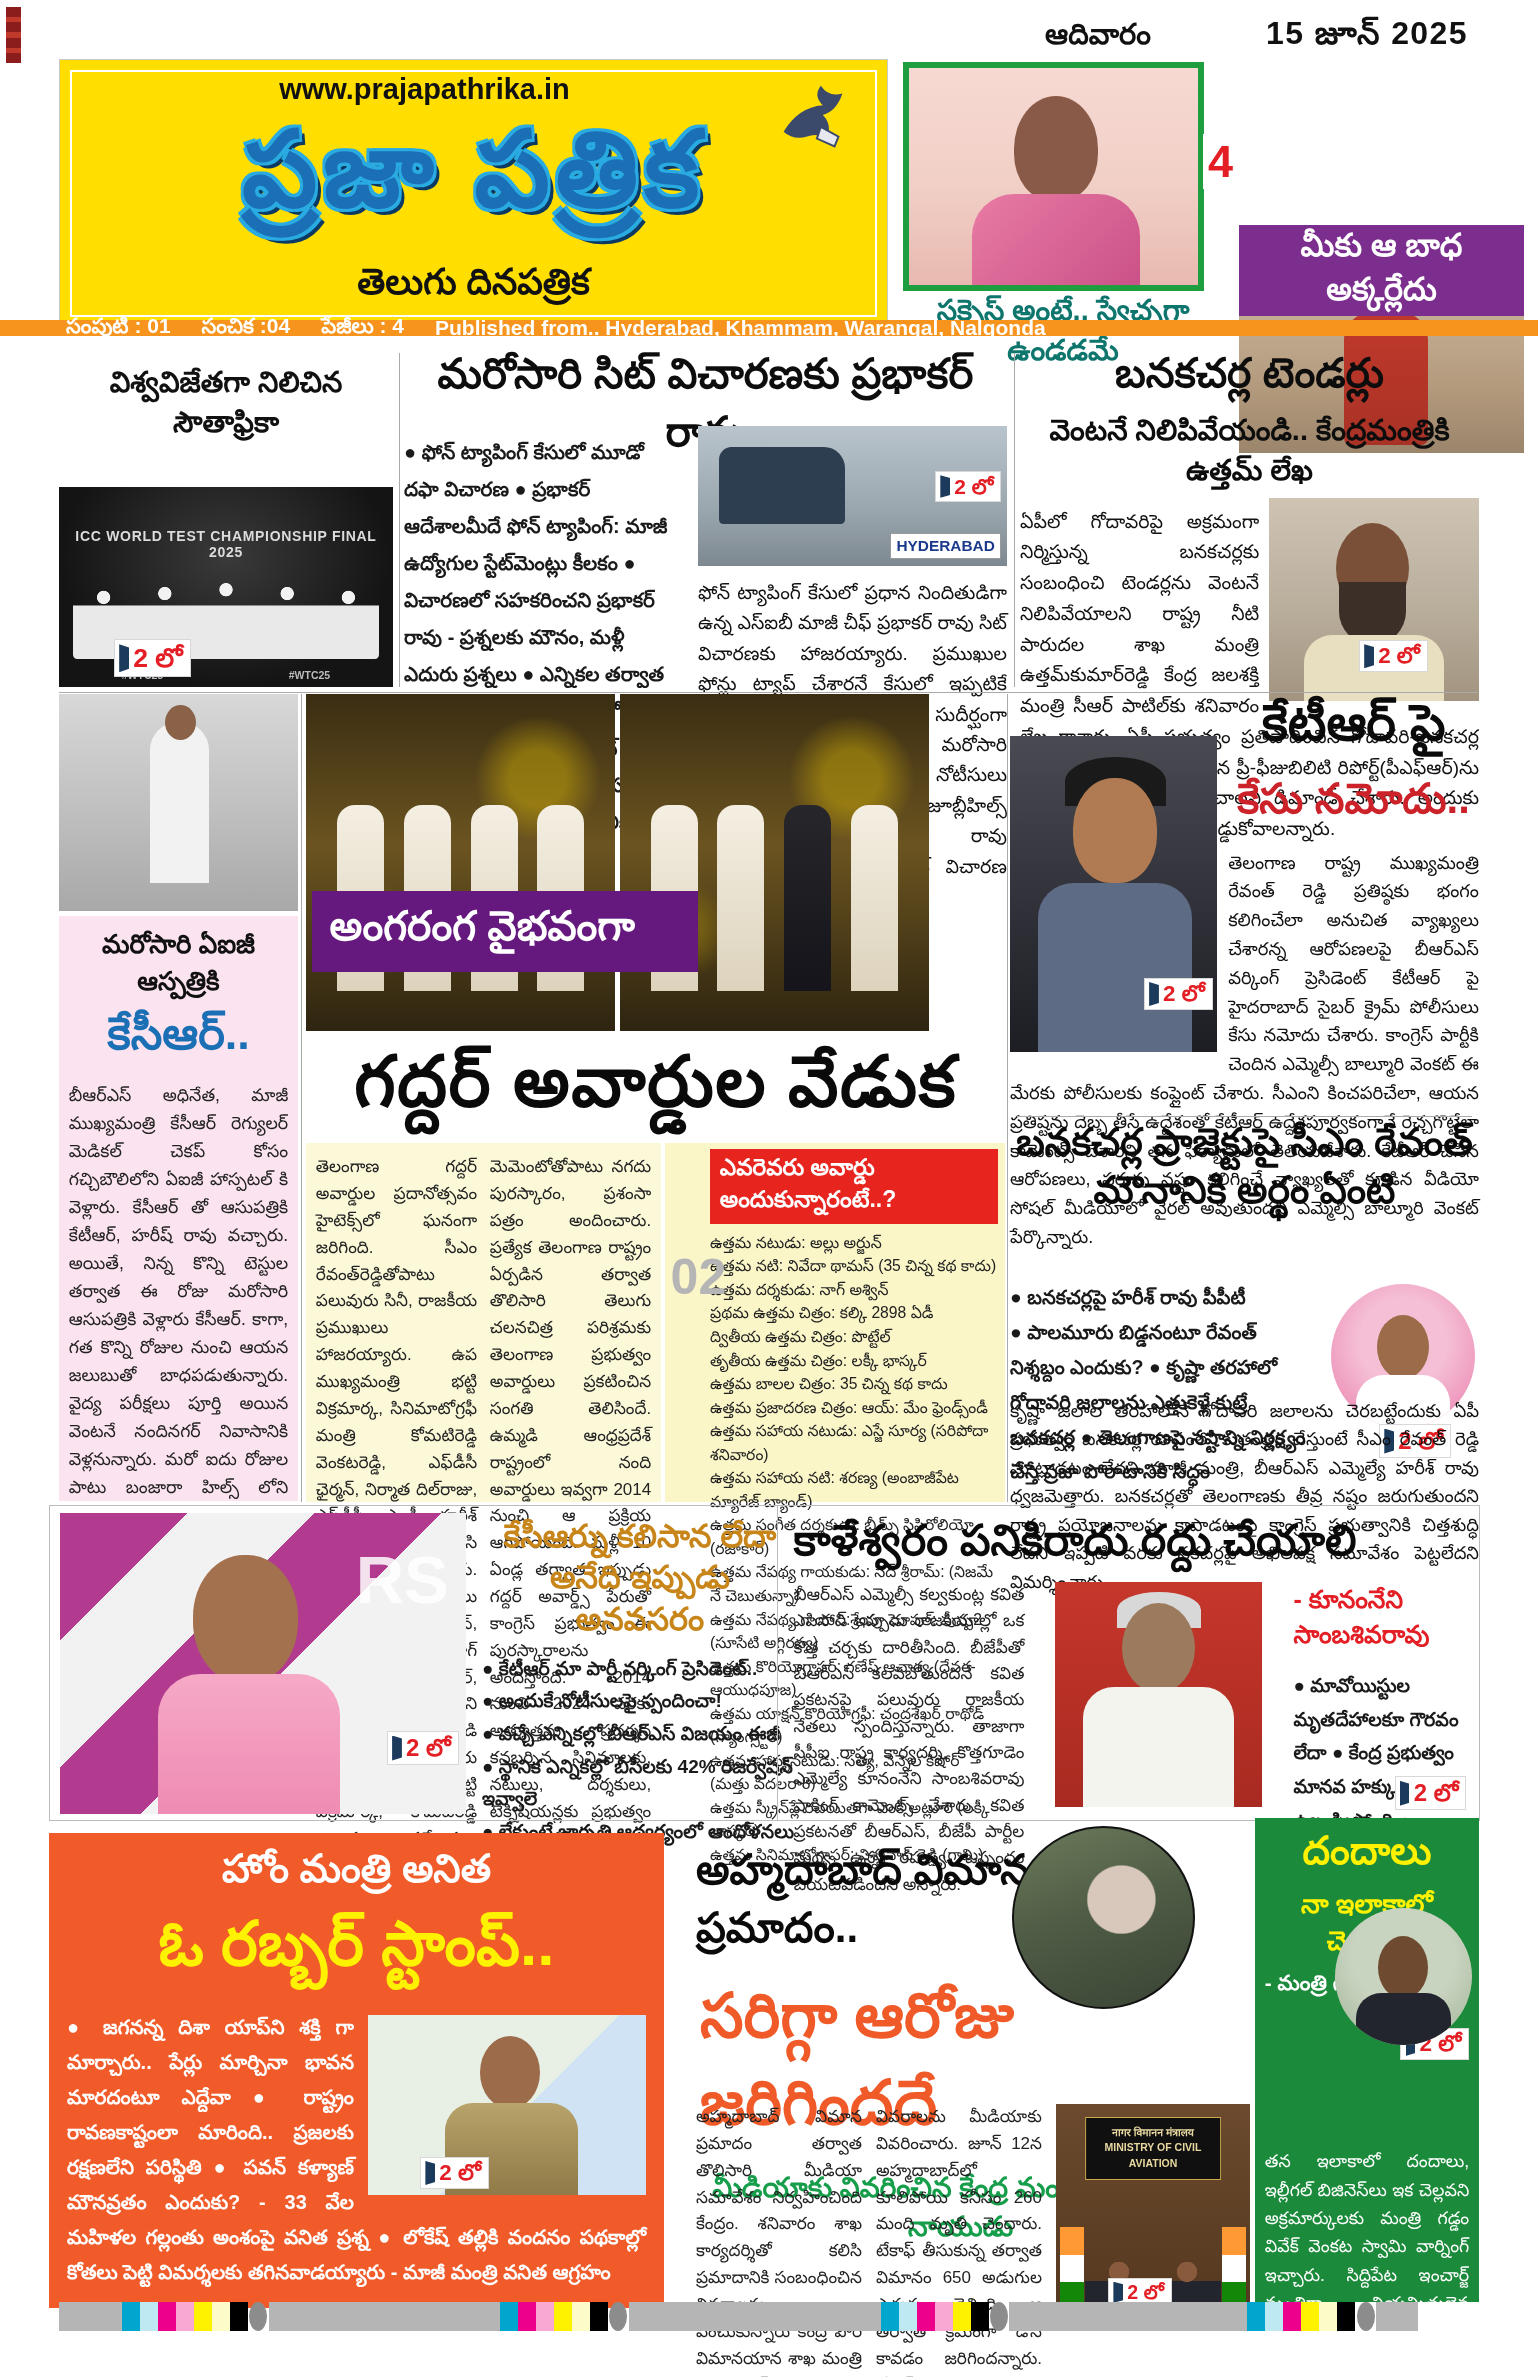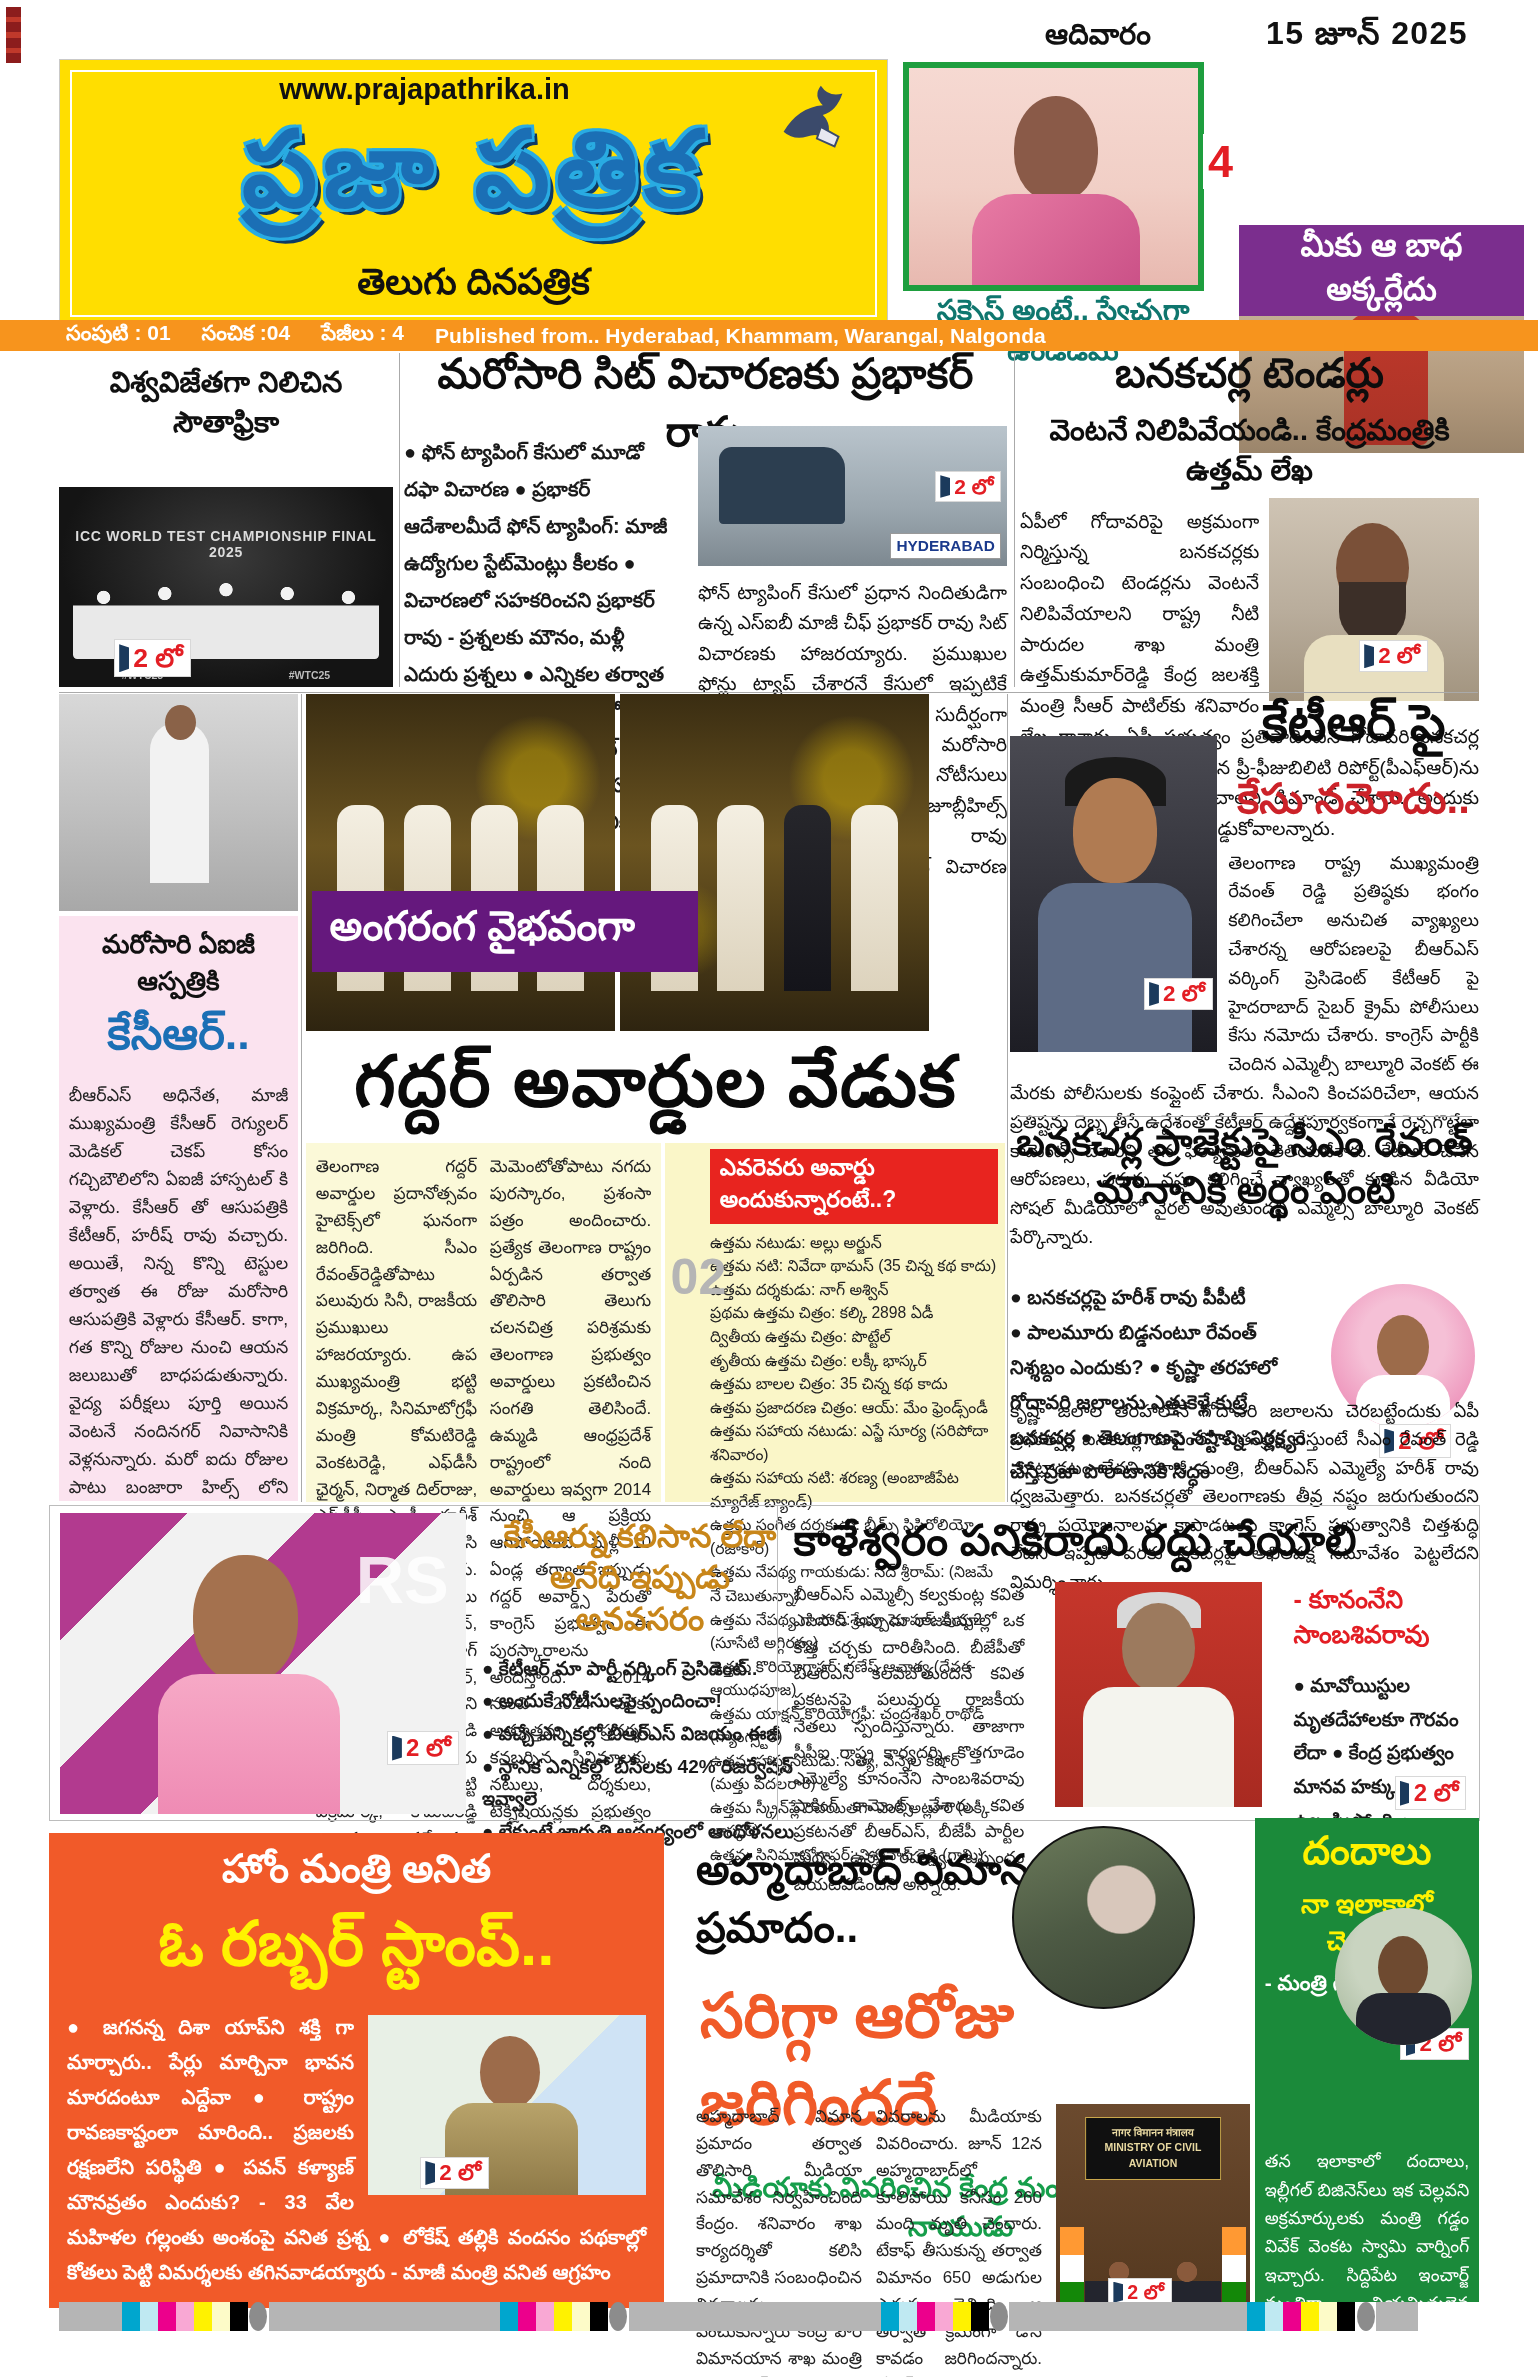--- a/index.html
+++ b/index.html
@@ -33,21 +33,21 @@
   .photo-samantha { left:903px; top:62px; width:301px; height:229px; border:6.3px solid #1E9E3E;
       background:linear-gradient(180deg,#f6d9d2 0%,#f1cfc6 55%,#e8b9b0 100%); }
   .photo-samantha .head { position:absolute; left:105px; top:28px; width:84px; height:105px; border-radius:50% 50% 45% 45%; background:#8a5a48; }
   .photo-samantha .saree { position:absolute; left:63px; top:126px; width:168px; height:105px; border-radius:42px 42px 0 0; background:linear-gradient(135deg,#e87ba4,#c94f86); }
   .num4 { left:1203px; top:134px; width:35px; height:55px; background:#ffffff; color:#e31e24; font-size:45px; font-weight:bold; text-align:center; line-height:55px; z-index:5; }
   .photo-dance { left:1239px; top:62px; width:285px; height:162px; background:linear-gradient(180deg,#c8b49a 0%,#b39a7d 60%,#9b856b 100%); }
   .photo-dance .fig { position:absolute; left:105px; top:21px; width:84px; height:133px; background:linear-gradient(180deg,#c0392b,#a93226); border-radius:28px 28px 7px 7px; }
   .caption-purple { left:1239px; top:225px; width:285px; height:91px; background:#7B2E8E; color:#ffffff; font-size:32px; font-weight:bold; text-align:center; display:flex; align-items:center; justify-content:center; padding:0 5.6px; }
   .caption-red { left:895px; top:294px; width:336px; font-size:29px; font-weight:bold; color:#0f766e; text-align:center; }
 
-  .infobar { left:0; top:320px; width:1538px; height:31px; background:#F7941D; color:#ffffff; display:flex; align-items:center; gap:31px; padding-left:66px; font-size:21px; font-weight:bold; }
+  .infobar { left:0; top:320px; width:1538px; height:16px; background:#F7941D; color:#ffffff; display:flex; align-items:center; gap:31px; padding-left:66px; font-size:21px; font-weight:bold; }
 
   
   .art-cricket { left:59px; top:353px; width:334px; height:334px; }
   .art-cricket .h1 { color:#CC2229; font-size:50px; font-weight:bold; text-align:center; }
   .art-cricket .h2 { color:#111; font-size:29px; font-weight:bold; text-align:center; margin-top:12.6px; }
   .cricket-photo { position:absolute; left:0; top:134px; width:334px; height:200px; background:radial-gradient(ellipse at 50% 35%, #3a3a3a 0%, #141414 70%); }
   .cricket-photo .title { position:absolute; left:0; right:0; top:41px; text-align:center; color:#dcdcdc; font-size:14px; font-weight:bold; letter-spacing:0.7px; }
   .cricket-photo .tag { position:absolute; left:0; right:0; bottom:5.6px; display:flex; justify-content:space-around; color:#bdbdbd; font-size:10.5px; font-weight:bold; }
   .cricket-photo .team { position:absolute; left:14px; right:14px; bottom:28px; height:77px; background:
       radial-gradient(circle at 10% 20%, #f2f2f2 0 6.3px, transparent 7px),

